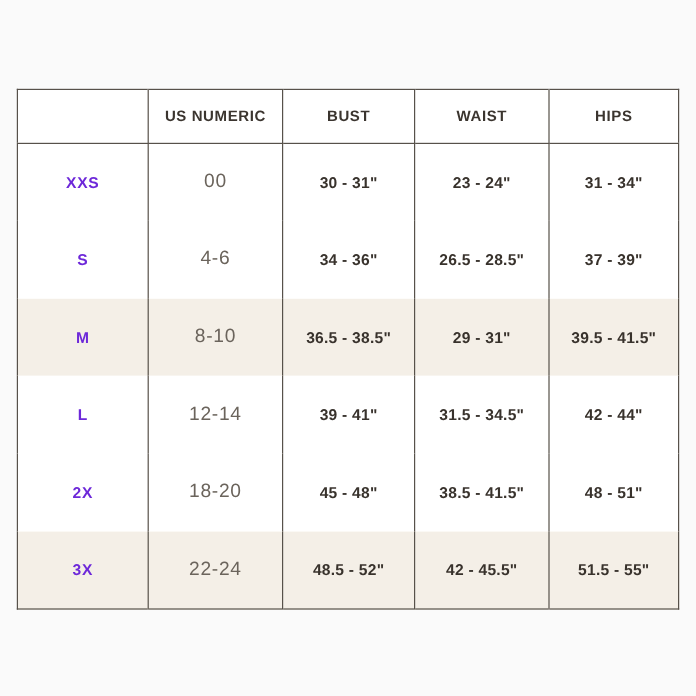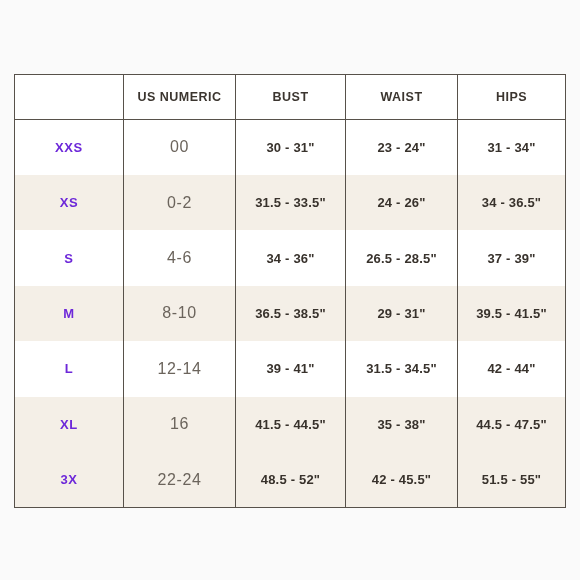--- a/index.html
+++ b/index.html
@@ -115,27 +115,20 @@
       </tr>
     </thead>
     <tbody id="chart-body">
         <tr>
           <td class="cell-size">XXS</td>
           <td class="cell-numeric">00</td>
           <td class="cell-meas">30 - 31"</td>
           <td class="cell-meas">23 - 24"</td>
           <td class="cell-meas cell-hips">31 - 34"</td>
         </tr>
-        <tr class="striped">
-          <td class="cell-size">XS</td>
-          <td class="cell-numeric">0-2</td>
-          <td class="cell-meas">31.5 - 33.5"</td>
-          <td class="cell-meas">24 - 26"</td>
-          <td class="cell-meas cell-hips">34 - 36.5"</td>
-        </tr>
         <tr>
           <td class="cell-size">S</td>
           <td class="cell-numeric">4-6</td>
           <td class="cell-meas">34 - 36"</td>
           <td class="cell-meas">26.5 - 28.5"</td>
           <td class="cell-meas cell-hips">37 - 39"</td>
         </tr>
         <tr class="striped">
           <td class="cell-size">M</td>
           <td class="cell-numeric">8-10</td>
@@ -143,26 +136,26 @@
           <td class="cell-meas">29 - 31"</td>
           <td class="cell-meas cell-hips">39.5 - 41.5"</td>
         </tr>
         <tr>
           <td class="cell-size">L</td>
           <td class="cell-numeric">12-14</td>
           <td class="cell-meas">39 - 41"</td>
           <td class="cell-meas">31.5 - 34.5"</td>
           <td class="cell-meas cell-hips">42 - 44"</td>
         </tr>
-        <tr class="striped">
-          <td class="cell-size">XL</td>
-          <td class="cell-numeric">16</td>
-          <td class="cell-meas">41.5 - 44.5"</td>
-          <td class="cell-meas">35 - 38"</td>
-          <td class="cell-meas cell-hips">44.5 - 47.5"</td>
+        <tr>
+          <td class="cell-size">2X</td>
+          <td class="cell-numeric">18-20</td>
+          <td class="cell-meas">45 - 48"</td>
+          <td class="cell-meas">38.5 - 41.5"</td>
+          <td class="cell-meas cell-hips">48 - 51"</td>
         </tr>
         <tr class="striped">
           <td class="cell-size">3X</td>
           <td class="cell-numeric">22-24</td>
           <td class="cell-meas">48.5 - 52"</td>
           <td class="cell-meas">42 - 45.5"</td>
           <td class="cell-meas cell-hips">51.5 - 55"</td>
         </tr>
       </tbody>
   </table>

